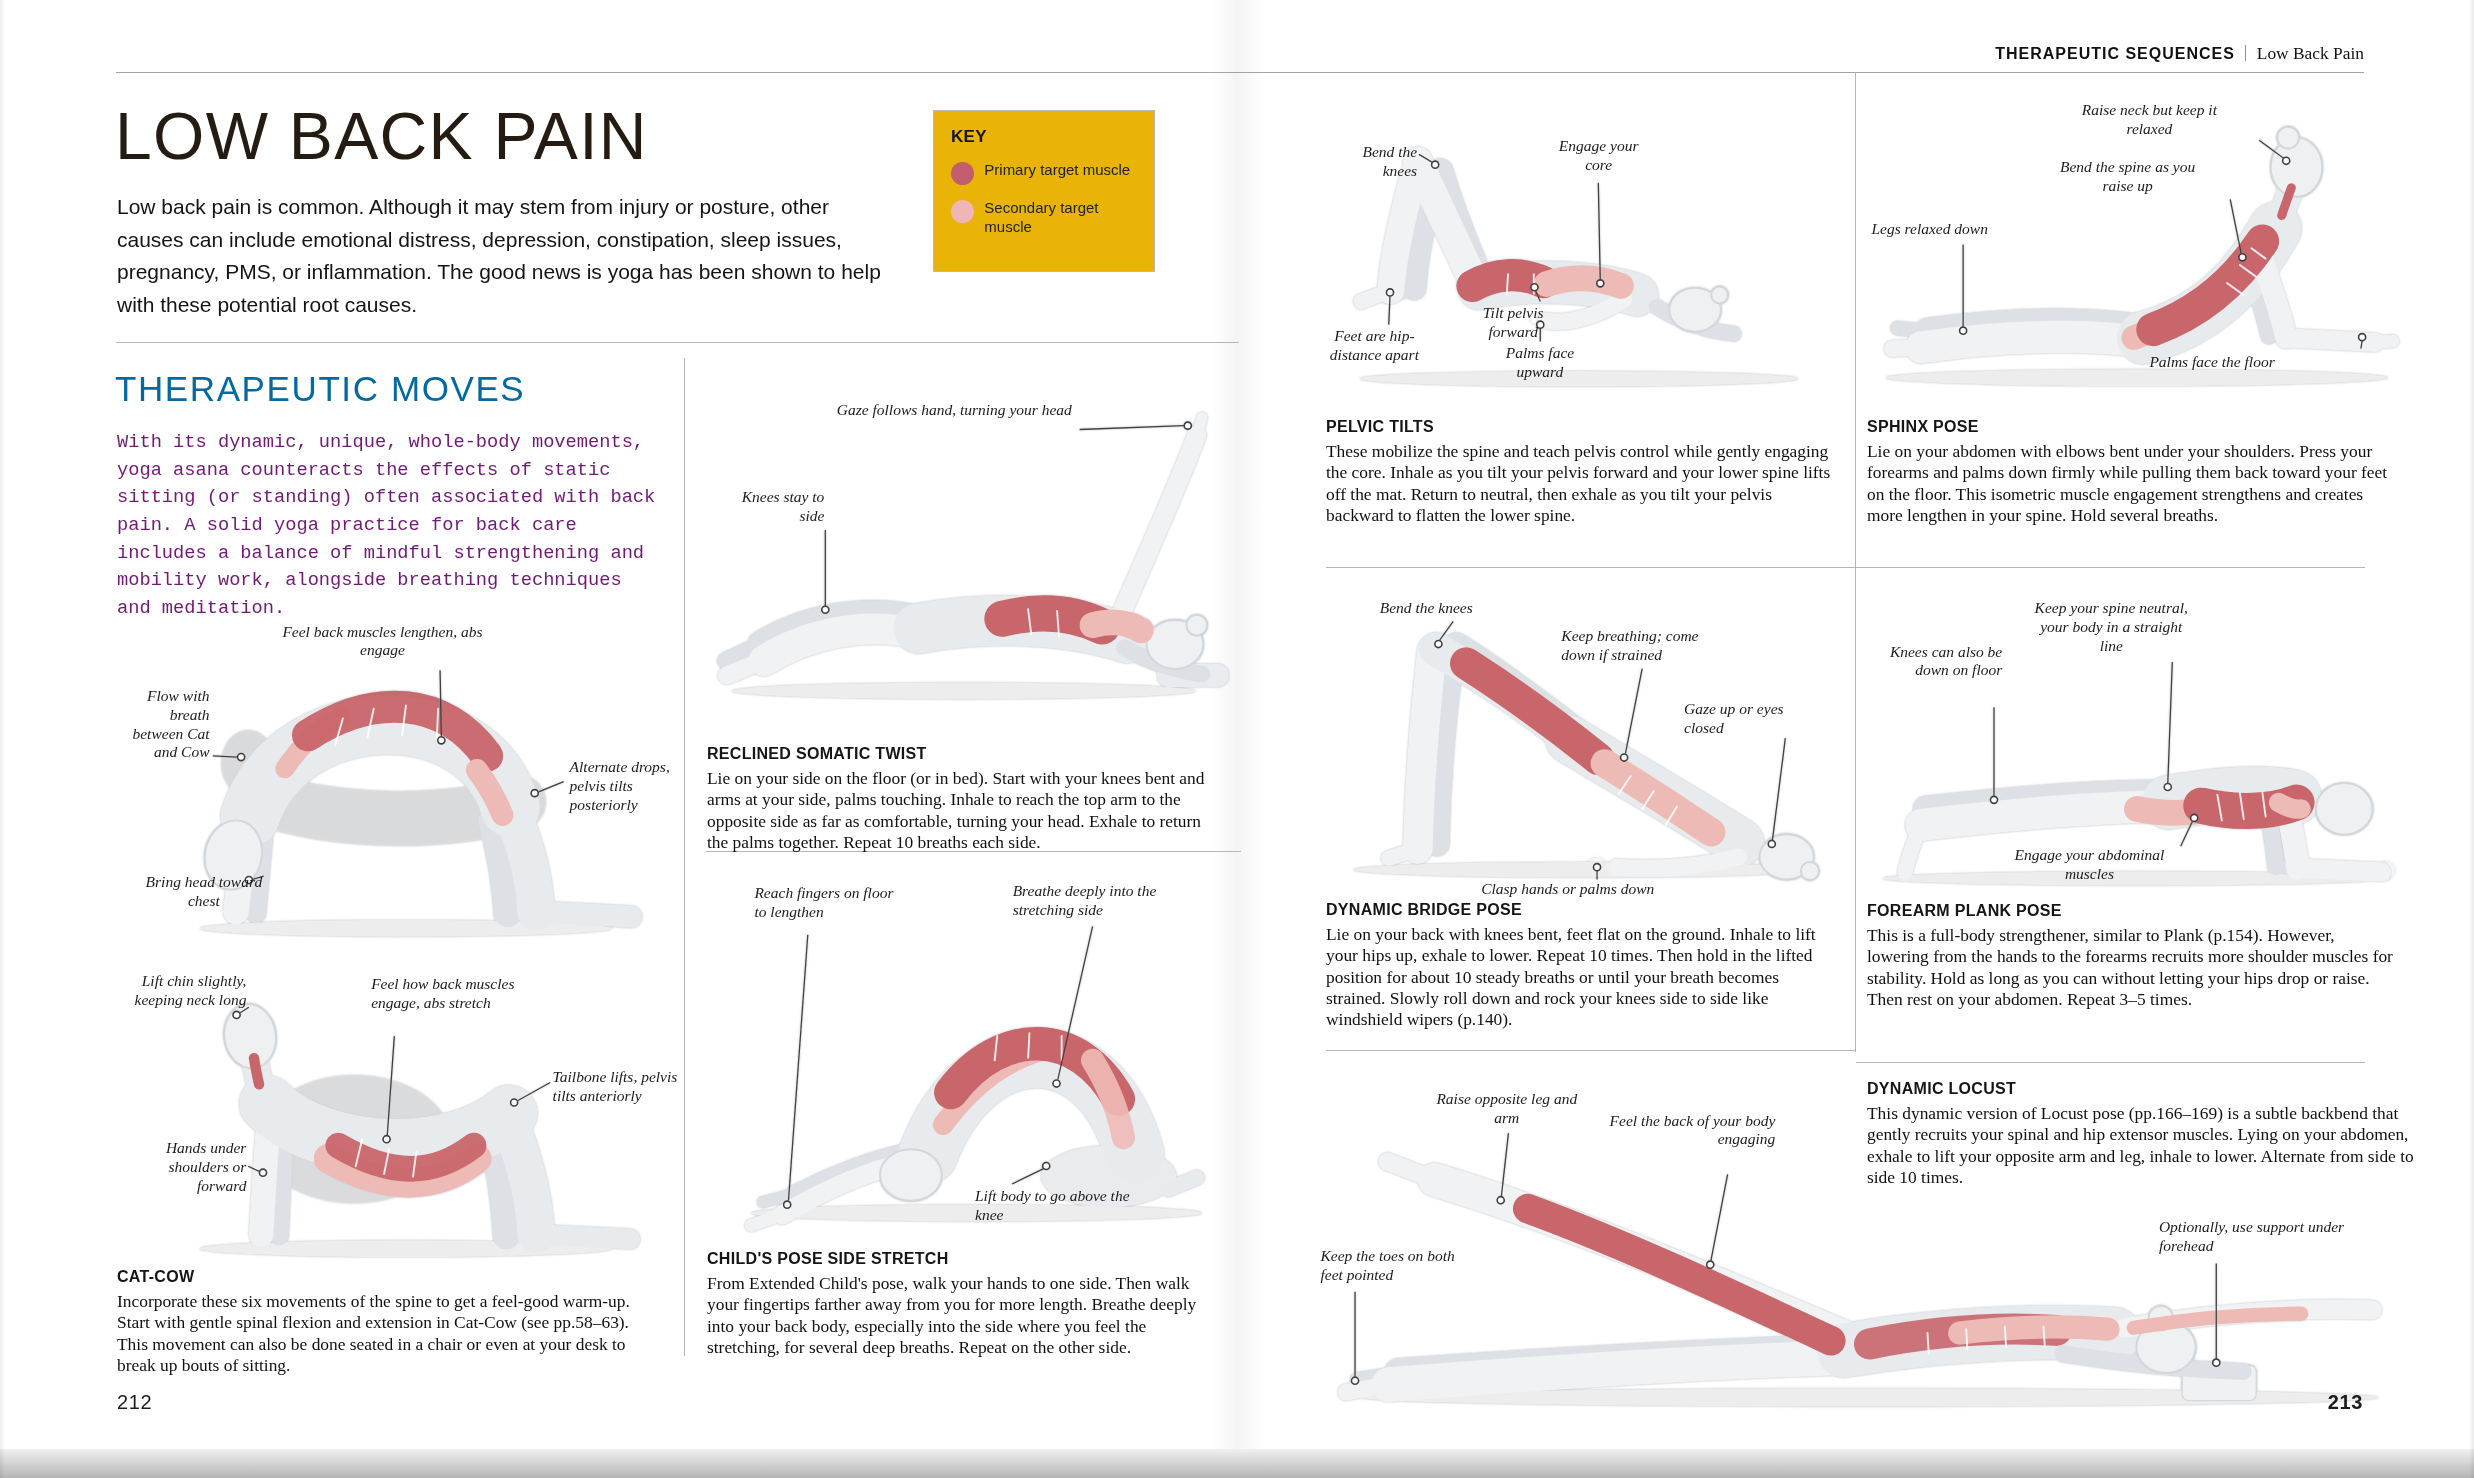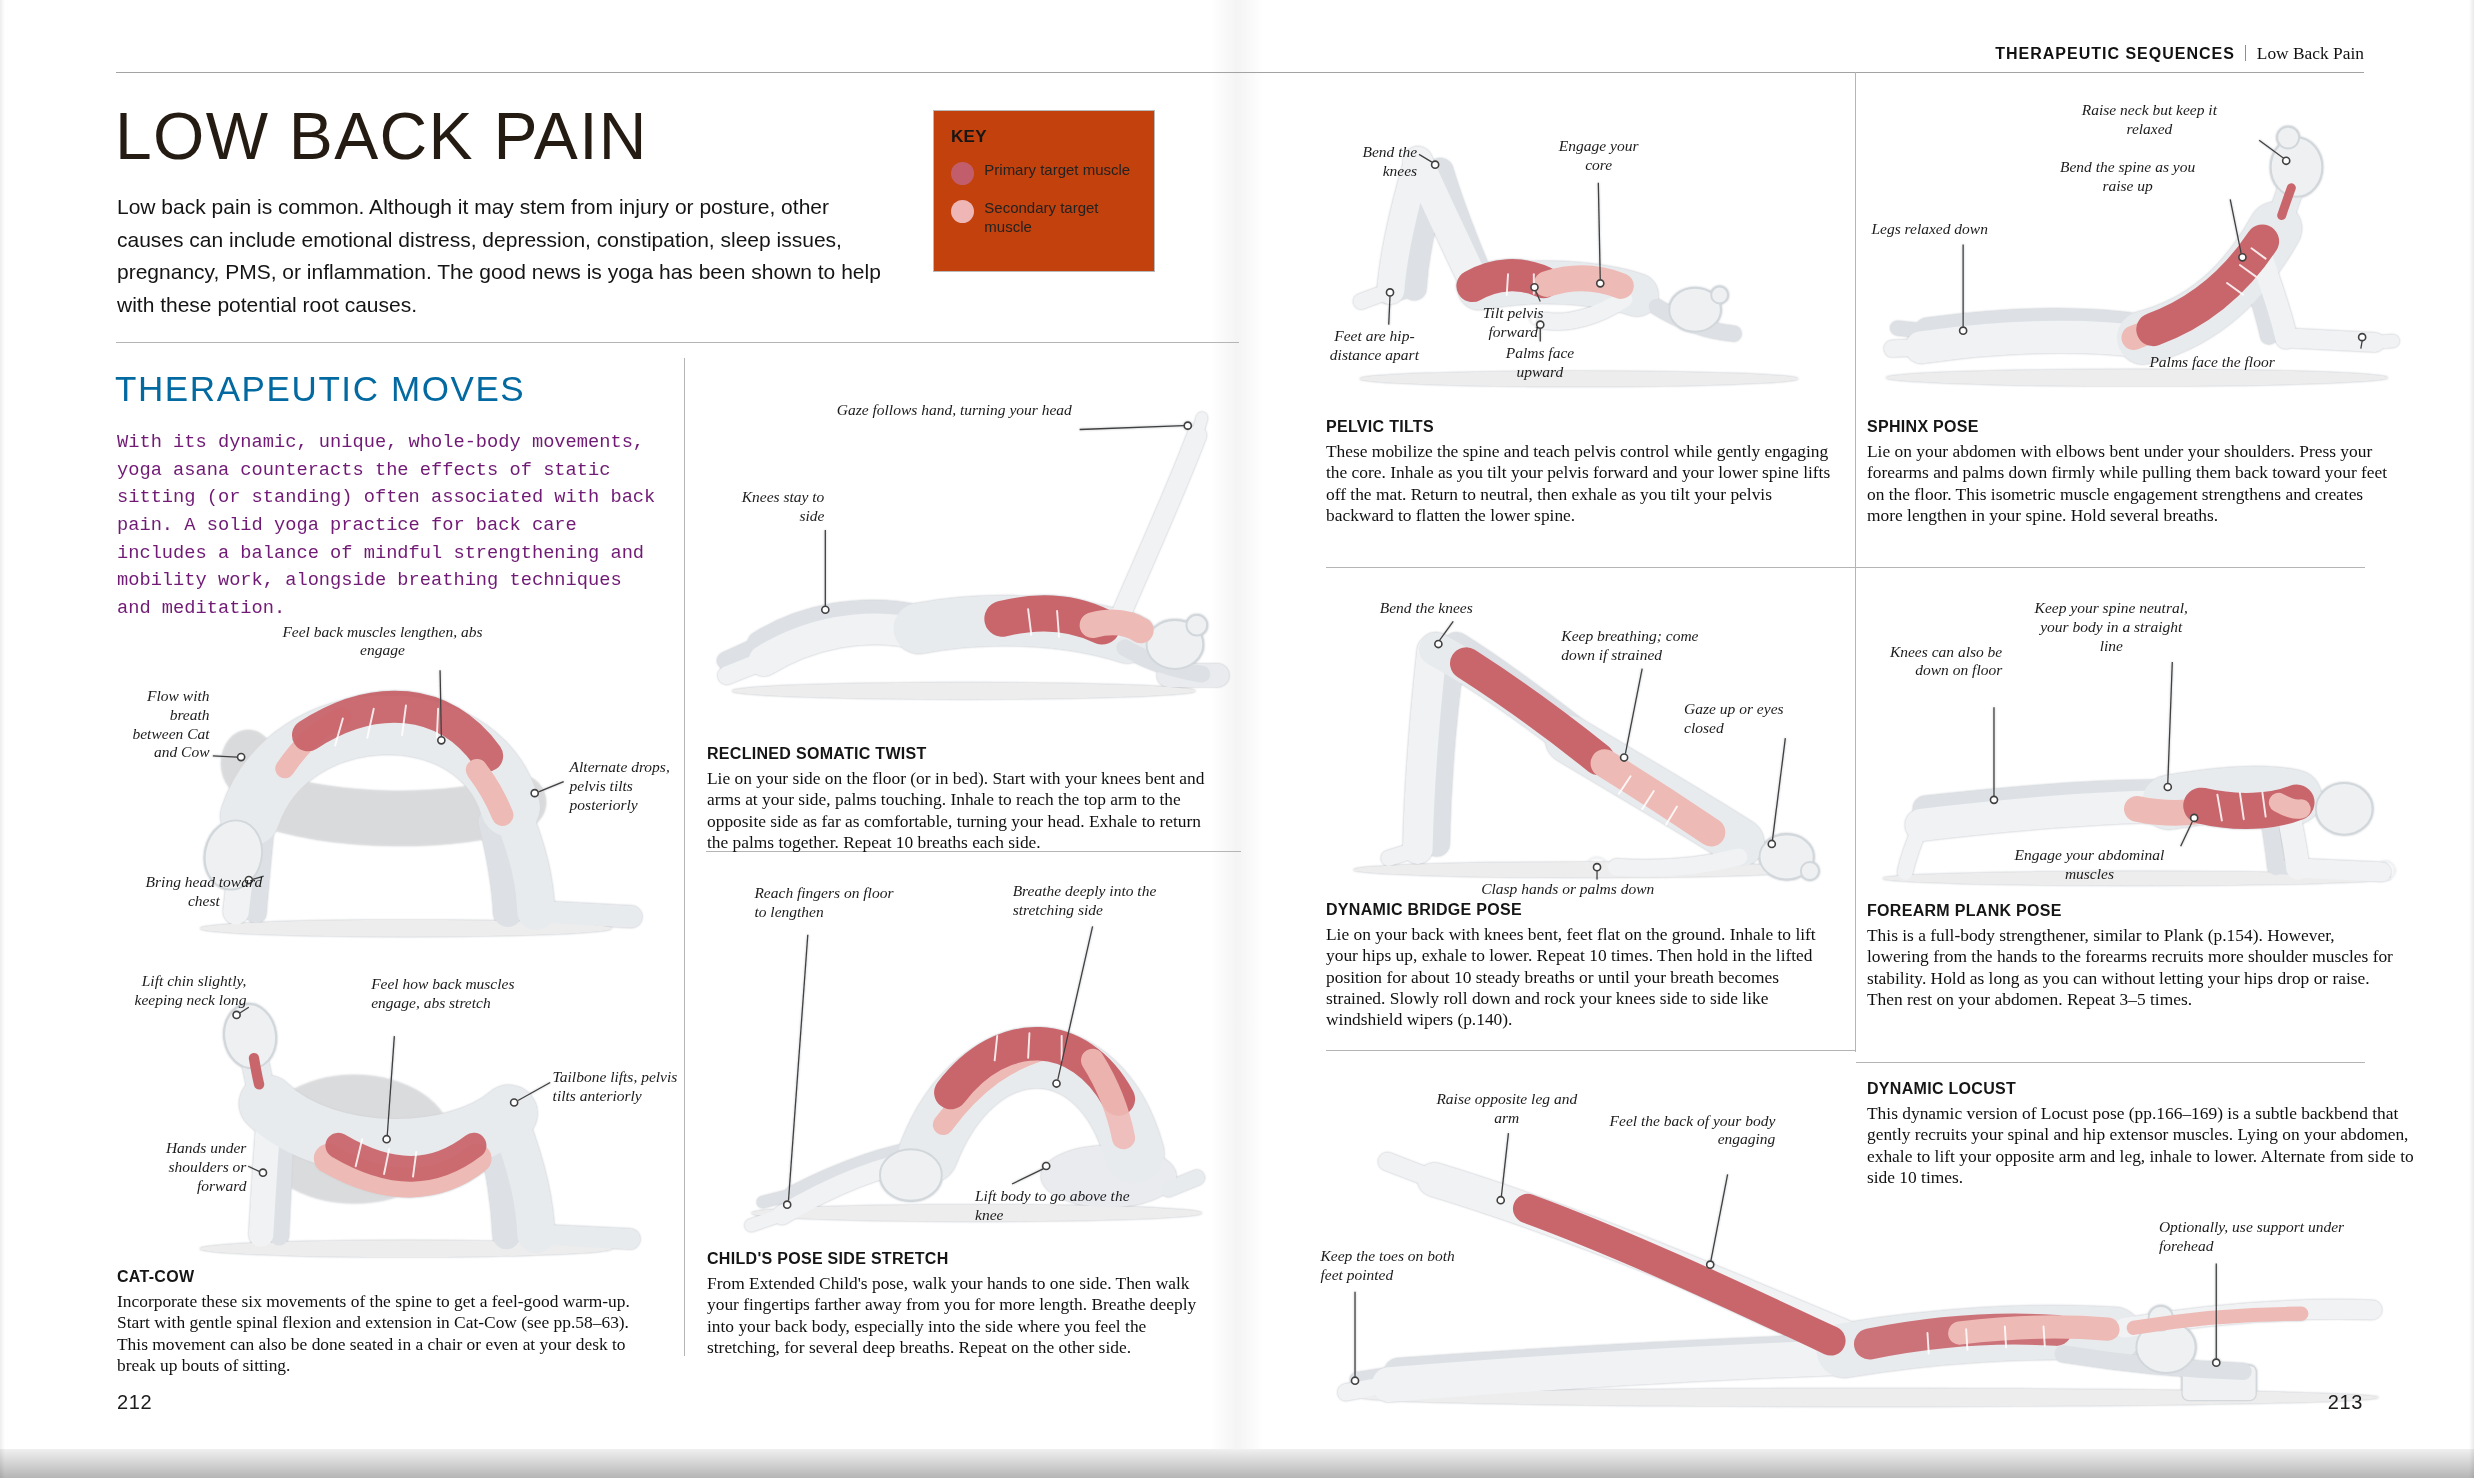--- a/index.html
+++ b/index.html
@@ -20,21 +20,21 @@
   .hdr{position:absolute;left:1676px;top:43px;width:688px;text-align:right;white-space:nowrap;}
   .hdr .sec{font-weight:bold;font-size:16px;letter-spacing:1px;color:#111;}
   .hdr .bar{display:inline-block;width:1.3px;height:15.5px;background:#8f8f8f;margin:0 10.3px;vertical-align:-1.9px;}
   .hdr .topic{font-family:"Liberation Serif",serif;font-size:17.4px;color:#111;}
 
   .big-title{position:absolute;left:115px;top:98px;font-size:66px;letter-spacing:1.3px;
     color:#241b12;font-weight:400;}
   .intro{position:absolute;left:117px;top:191px;width:783px;font-size:21px;line-height:1.55;color:#141414;}
 
   .key-box{position:absolute;left:933px;top:110px;width:222px;height:162px;border:1.3px solid #b9b9b9;
-    background:#c2410c;box-sizing:border-box;padding:15.5px 17px;}
+    background:#eab308;box-sizing:border-box;padding:15.5px 17px;}
   .key-box .kt{font-size:17px;font-weight:bold;letter-spacing:0.3px;color:#161616;}
   .key-row{display:flex;align-items:flex-start;margin-top:14px;}
   .key-dot{width:23px;height:23px;border-radius:50%;flex:0 0 auto;margin-right:10.3px;margin-top:1.3px;}
   .key-dot.p{background:#c25e6b;}
   .key-dot.s{background:#eeb6b5;}
   .key-row .kl{font-size:15px;line-height:1.25;color:#222;}
 
   .tm-head{position:absolute;left:115px;top:369px;font-size:35px;letter-spacing:1.6px;color:#0369a1;}
   .tm-body{position:absolute;left:117px;top:429px;width:549px;
     font-family:Liberation Mono, monospace;font-size:18.7px;line-height:1.48;color:#701a75;}
@@ -429,18 +429,18 @@
       <circle class="dot" cx="62" cy="482" r="5.5"></circle>
     <path class="lead" d="M1398,300 L1398,448"></path>
       <circle class="dot" cx="1398" cy="454" r="5.5"></circle>
   </svg>
   <div class="ann c" style="left:10%;top:5.5%;width:15%;">Raise opposite leg and arm</div>
   <div class="ann r" style="left:26%;top:11.5%;width:16%;">Feel the back of your body engaging</div>
   <div class="ann" style="left:0.5%;top:49%;width:14%;">Keep the toes on both feet pointed</div>
   <div class="ann" style="left:77%;top:41%;width:22%;">Optionally, use support under forehead</div>
 </div>
 
-<div class="pnum" style="left:2281px;width:82px;text-align:right;">213</div>
+<div class="pnum" style="left:2281px;width:82px;text-align:right;font-weight:bold;">213</div>
 
 <div class="page-edge"></div>
 <div class="edge-l"></div>
 <div class="edge-r"></div>
 
 
 </body></html>

